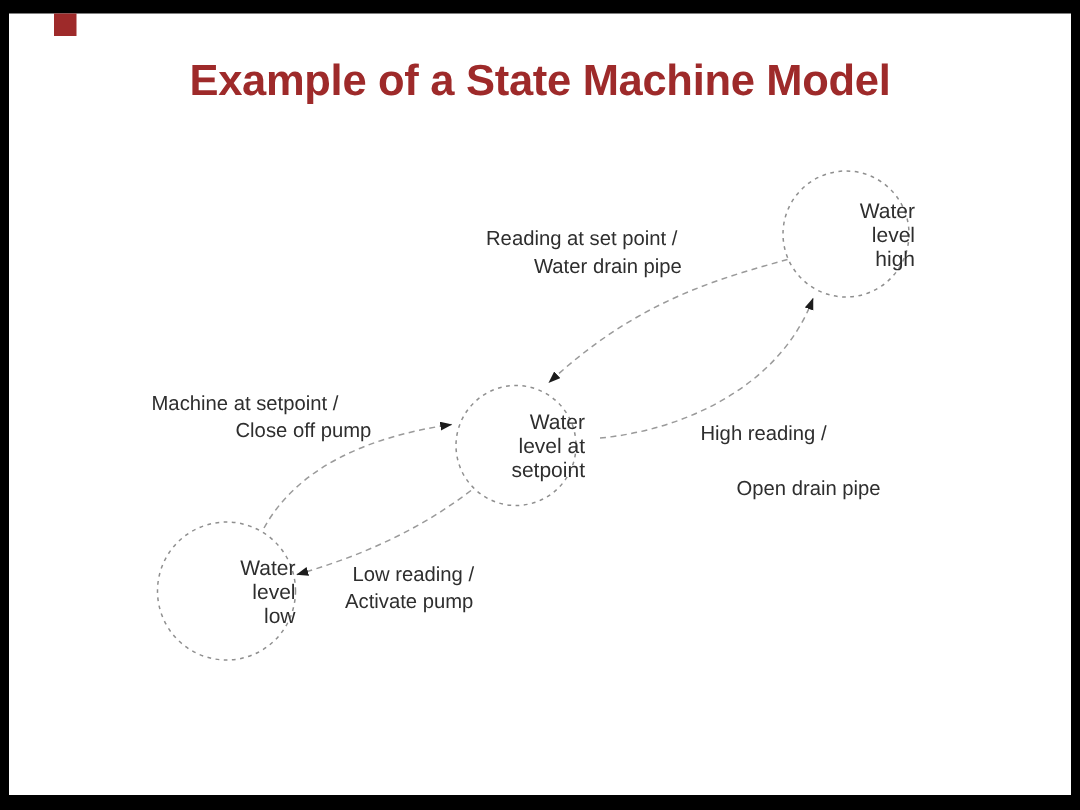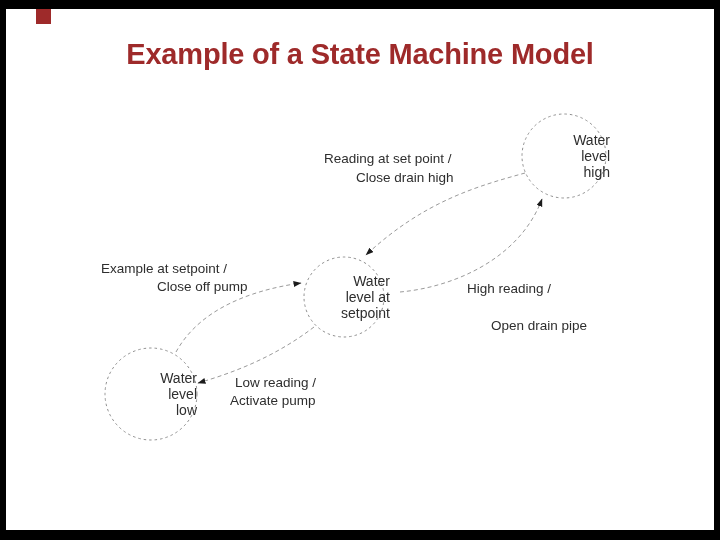--- a/index.html
+++ b/index.html
@@ -71,26 +71,26 @@
     <div>level at</div>
     <div>setpoint</div>
   </div>
   <div class="state-label state-low">
     <div>Water</div>
     <div>level</div>
     <div>low</div>
   </div>
 
   <div class="t-label t1e">Reading at set point /</div>
-  <div class="t-label t1a">Close drain high</div>
+  <div class="t-label t1a">Water drain pipe</div>
 
   <div class="t-label t2e">High reading /</div>
   <div class="t-label t2a">Open drain pipe</div>
 
-  <div class="t-label t3e">Example at setpoint /</div>
+  <div class="t-label t3e">Machine at setpoint /</div>
   <div class="t-label t3a">Close off pump</div>
 
   <div class="t-label t4e">Low reading /</div>
   <div class="t-label t4a">Activate pump</div>
 
   <div class="frame frame-top"></div>
   <div class="frame frame-bottom"></div>
   <div class="frame frame-left"></div>
   <div class="frame frame-right"></div>
   <div class="accent-square"></div>

